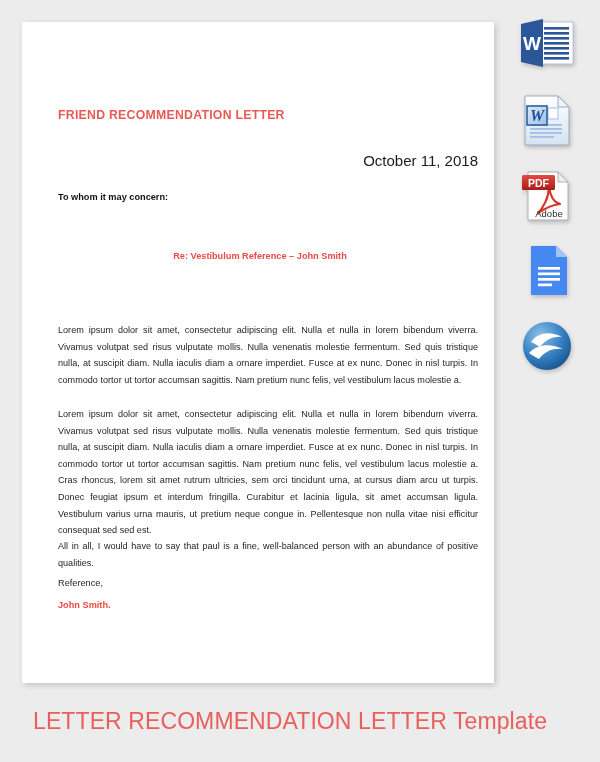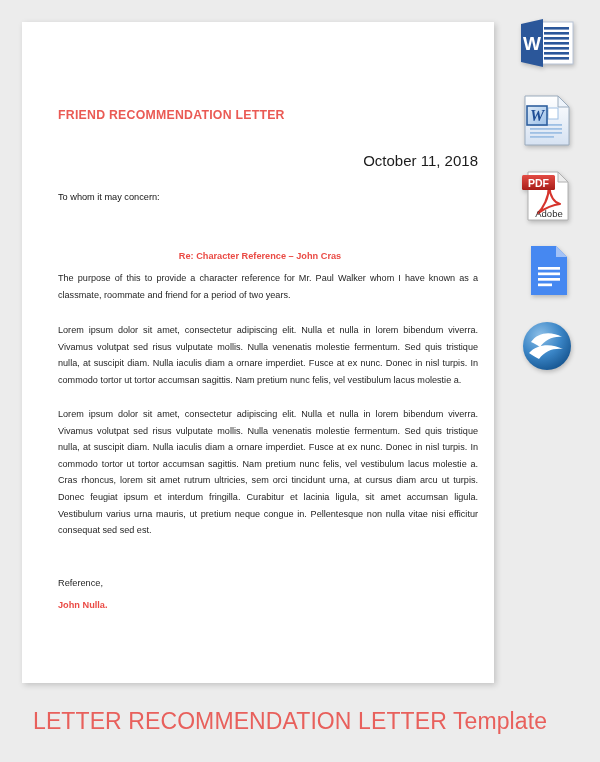--- a/index.html
+++ b/index.html
@@ -51,21 +51,21 @@
     top: 130px;
     font-size: 15px;
     color: #1c1c1c;
   }
 
   .salutation {
     position: absolute;
     left: 22px;
     top: 170px;
     font-size: 9.2px;
-    font-weight: normal;
+    font-weight: bold;
     color: #121212;
   }
 
   .subject {
     position: absolute;
     top: 229px;
     left: 0;
     right: 0;
     text-align: center;
     font-size: 9.2px;
@@ -137,38 +137,38 @@
 
 <div id="letter-page">
   <div class="page-inner">
 
     <div class="doc-title">FRIEND RECOMMENDATION LETTER</div>
 
     <div class="doc-date">October 11, 2018</div>
 
     <div class="salutation">To whom it may concern:</div>
 
-    <div class="subject">Re: Character Reference – John Cras</div>
-
-    <div class="body-block p-intro">
-      <p class="body-text">The purpose of this to provide a character reference for Mr. Paul Walker whom I have known as a classmate, roommate and friend for a period of two years.</p>
-    </div>
+    <div class="subject">Re: Vestibulum Reference – John Smith</div>
+
 
     <div class="body-block p-one">
       <p class="body-text">Lorem ipsum dolor sit amet, consectetur adipiscing elit. Nulla et nulla in lorem bibendum viverra. Vivamus volutpat sed risus vulputate mollis. Nulla venenatis molestie fermentum. Sed quis tristique nulla, at suscipit diam. Nulla iaculis diam a ornare imperdiet. Fusce at ex nunc. Donec in nisl turpis. In commodo tortor ut tortor accumsan sagittis. Nam pretium nunc felis, vel vestibulum lacus molestie a.</p>
     </div>
 
     <div class="body-block p-two">
       <p class="body-text">Lorem ipsum dolor sit amet, consectetur adipiscing elit. Nulla et nulla in lorem bibendum viverra. Vivamus volutpat sed risus vulputate mollis. Nulla venenatis molestie fermentum. Sed quis tristique nulla, at suscipit diam. Nulla iaculis diam a ornare imperdiet. Fusce at ex nunc. Donec in nisl turpis. In commodo tortor ut tortor accumsan sagittis. Nam pretium nunc felis, vel vestibulum lacus molestie a. Cras rhoncus, lorem sit amet rutrum ultricies, sem orci tincidunt urna, at cursus diam arcu ut turpis. Donec feugiat ipsum et interdum fringilla. Curabitur et lacinia ligula, sit amet accumsan ligula. Vestibulum varius urna mauris, ut pretium neque congue in. Pellentesque non nulla vitae nisi efficitur consequat sed sed est.</p>
     </div>
 
+    <div class="body-block p-final">
+      <p class="body-text">All in all, I would have to say that paul is a fine, well-balanced person with an abundance of positive qualities.</p>
+    </div>
 
     <div class="closing closing-sincerely">Reference,</div>
 
-    <div class="closing closing-name">John Nulla.</div>
+    <div class="closing closing-name">John Smith.</div>
 
   </div>
 </div>
 
 <div id="caption">LETTER RECOMMENDATION LETTER Template</div>
 
 <div id="icon-rail">
 
   <div class="rail-item">
     <span>

